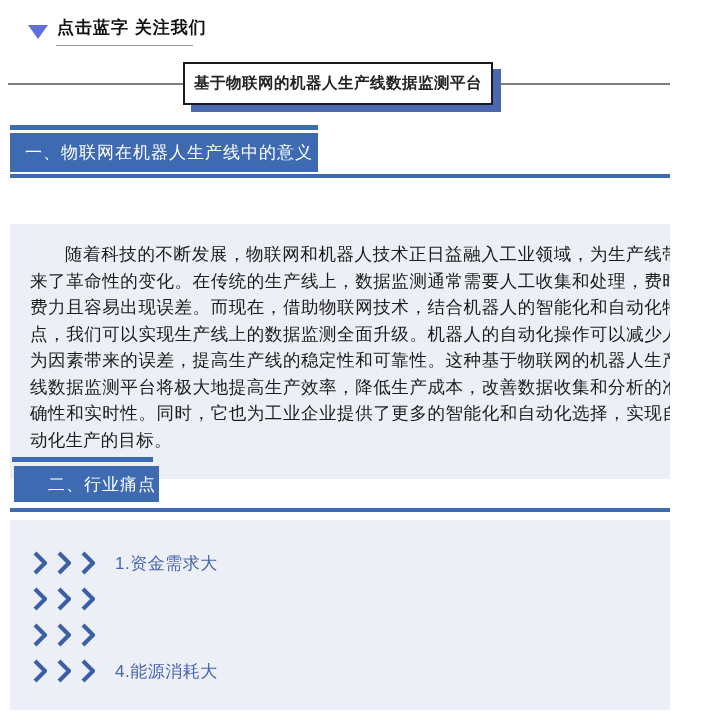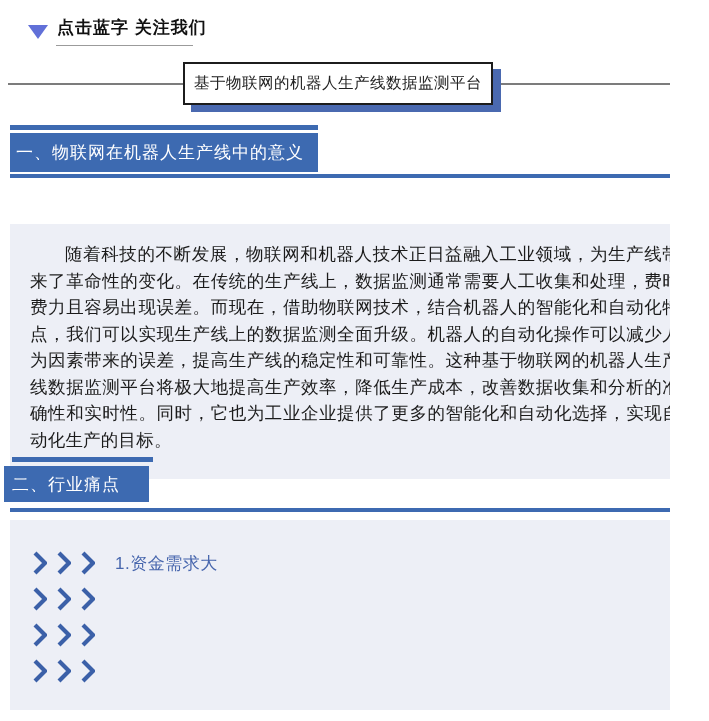--- a/index.html
+++ b/index.html
@@ -20,37 +20,37 @@
   }
   .follow-underline { position:absolute; left:56px; top:45px; width:137px; height:1px; background:#9b9b9b; }
 
   
   .banner-line { position:absolute; left:8px; top:83px; width:692px; height:2px; background:#7c7c7c; }
   .title-box {
     position:absolute; left:183px; top:62px; width:310px; height:43px;
     background:#ffffff; border:2px solid #1c1c1c;
     box-shadow:8px 7px 0 0 #4a69b0;
     display:flex; align-items:center; justify-content:center;
-    font-size:15.5px; color:#222222; letter-spacing:0.5px; z-index:2;
+    font-size:15.5px; color:#222222; letter-spacing:0.5px; z-index:2;font-weight:bold;
   }
 
   
   .sec-topbar { position:absolute; background:#3d6ab1; height:5px; }
   .sec-box {
     position:absolute; background:#3d6ab1; color:#ffffff;
     font-size:17px; letter-spacing:1px; display:flex; align-items:center;
   }
   .sec-line { position:absolute; background:#3d6ab1; height:4px; }
 
   .sec1-topbar { left:10px; top:125px; width:308px; }
-  .sec1-box   { left:10px; top:133px; width:308px; height:39px; padding-left:6px; }
+  .sec1-box   { left:10px; top:133px; width:308px; height:39px; padding-left:15px; }
   .sec1-line  { left:10px; top:174px; width:690px; }
 
   .sec2-topbar { left:12px; top:457px; width:141px; }
-  .sec2-box   { left:4px; top:466px; width:145px; height:36px; padding-left:8px; }
+  .sec2-box   { left:14px; top:466px; width:145px; height:36px; padding-left:34px; }
   .sec2-line  { left:10px; top:508px; width:690px; }
 
   
   .panel { position:absolute; left:10px; width:682px; background:#edeff6; }
   .panel1 { top:192px; height:255px;margin-top:32px; }
   .panel2 { top:520px; height:190px; }
 
   .intro-paragraph {
     padding:17px 12px 0 20px;
     font-size:17.5px; line-height:26.5px; color:#1b1b1b;
@@ -138,18 +138,19 @@
           <svg class="chevron-icon" width="14" height="24" viewBox="0 0 14 24">
               <polyline points="2,2 12,12 2,22" fill="none" stroke="#3b60a8" stroke-width="4.2"></polyline>
             </svg>
           <svg class="chevron-icon" width="14" height="24" viewBox="0 0 14 24">
               <polyline points="2,2 12,12 2,22" fill="none" stroke="#3b60a8" stroke-width="4.2"></polyline>
             </svg>
           <svg class="chevron-icon" width="14" height="24" viewBox="0 0 14 24">
               <polyline points="2,2 12,12 2,22" fill="none" stroke="#3b60a8" stroke-width="4.2"></polyline>
             </svg>
         </span>
+        <span class="pain-label">4.能源消耗大</span>
       </div>
 
     </div>
   </div>
 
 </div>
 
 </body></html>

